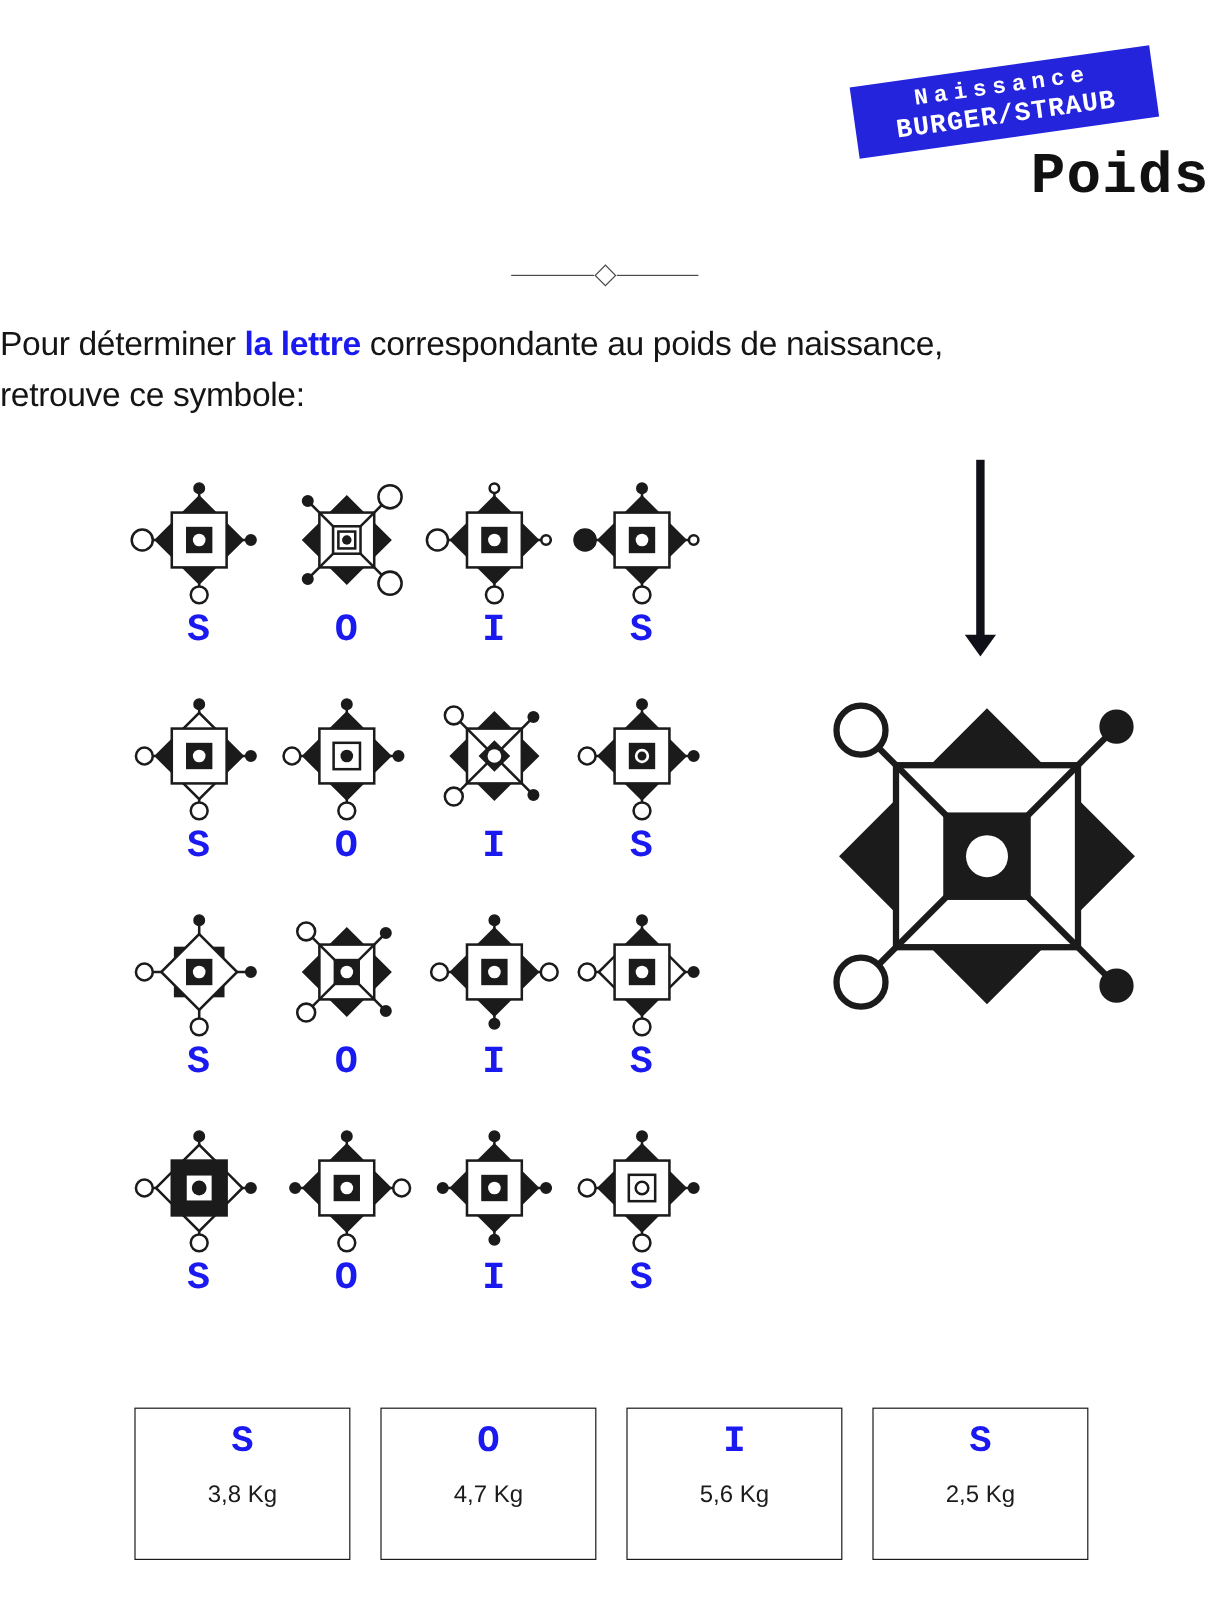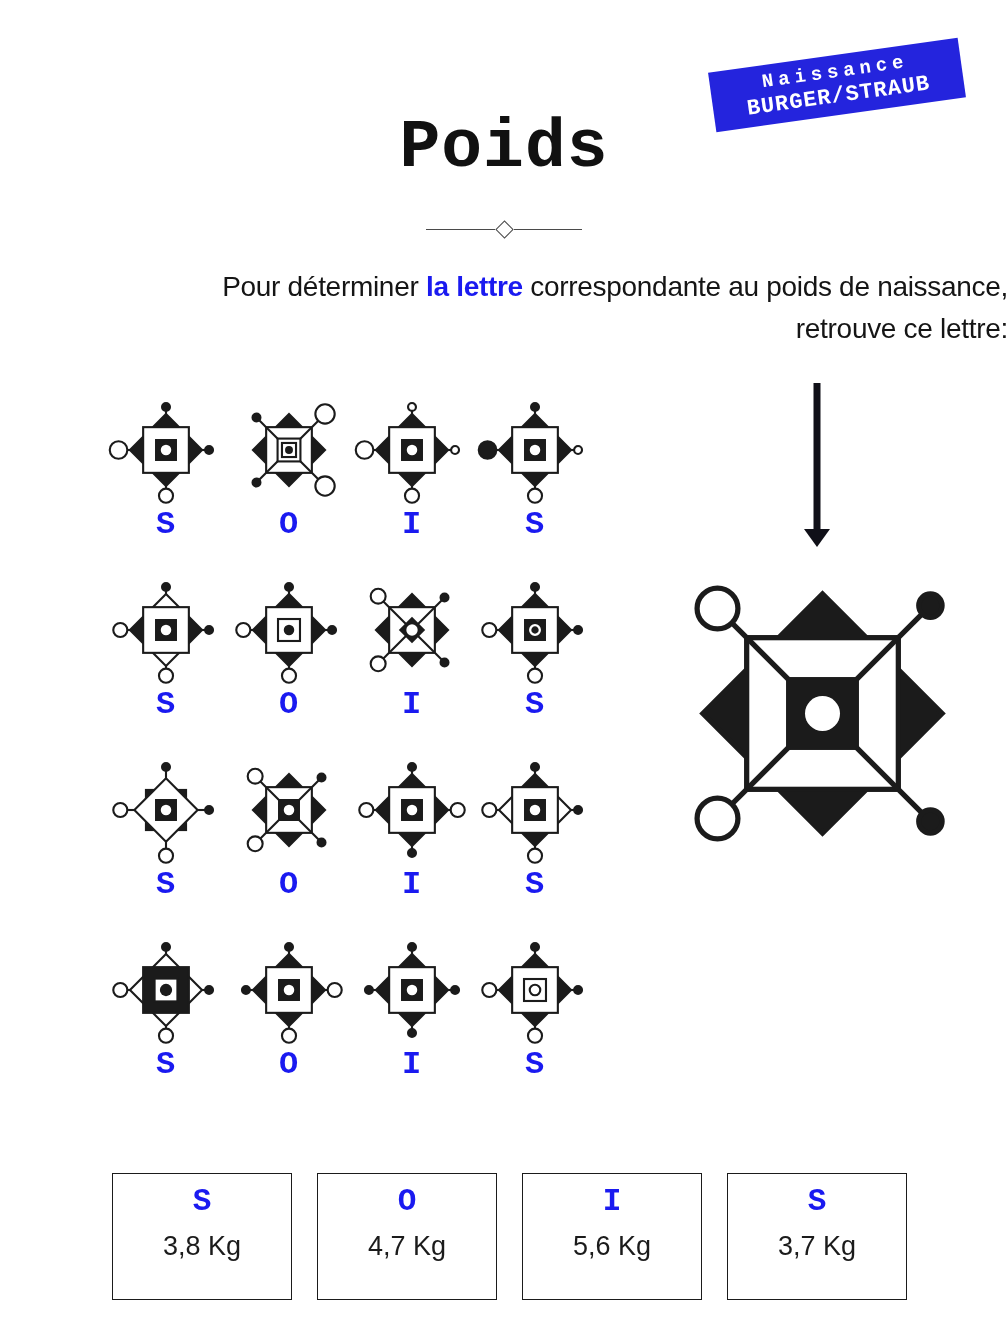--- a/index.html
+++ b/index.html
@@ -11,32 +11,32 @@
   .ribbon{
     position:absolute;left:711px;top:55px;width:252px;height:60px;
     transform:rotate(-8deg);transform-origin:center;
     display:flex;flex-direction:column;align-items:center;justify-content:center;
     color:#fff;font-family:"Liberation Mono","DejaVu Sans Mono",monospace;font-weight:bold;
     background:#2424dd;
   }
   .ribbon .l1{font-size:19px;letter-spacing:5px;line-height:24px;}
   .ribbon .l2{font-size:22px;letter-spacing:1px;line-height:26px;}
   .page-title{
-    position:absolute;left:0;top:116px;width:100%;text-align:center;
+    position:absolute;left:0;top:116px;width:100%;text-align:right;
     font-family:"Liberation Mono","DejaVu Sans Mono",monospace;font-weight:bold;
-    font-size:68px;line-height:64px;letter-spacing:1px;color:#111;
+    font-size:48px;line-height:64px;letter-spacing:1px;color:#111;
   }
   .divider{
     position:absolute;top:221px;left:50%;transform:translateX(-50%);
     width:156px;height:16px;display:flex;align-items:center;
   }
   .divider .line{flex:1;height:0;border-top:1.6px solid #4a4a4a;}
   .divider .dmd{width:11px;height:11px;border:1.6px solid #4a4a4a;background:#fff;transform:rotate(45deg);margin:0 3px;flex:0 0 auto;}
   .instr{
-    position:absolute;left:0;top:266px;width:100%;text-align:right;
+    position:absolute;left:0;top:266px;width:100%;text-align:left;
     font-size:28px;line-height:42px;color:#151515;letter-spacing:-0.3px;
   }
   .instr .hl{color:var(--blue);font-weight:bold;}
   .sym-grid{
     position:absolute;left:104px;top:392px;width:492px;
     display:grid;grid-template-columns:repeat(4,123px);grid-auto-rows:180px;
   }
   .cell{display:flex;flex-direction:column;align-items:center;}
   .glyph{
     font-family:"Liberation Mono","DejaVu Sans Mono",monospace;font-weight:bold;
@@ -46,41 +46,41 @@
   .target-wrap{position:absolute;left:630px;top:521px;width:385px;height:385px;}
   .answers{position:absolute;left:112px;top:1173px;width:796px;display:flex;gap:25px;}
   .abox{
     width:180px;height:127px;box-sizing:border-box;border:1.6px solid #1b1b1b;
     background:#fff;text-align:center;
   }
   .abox .al{
     font-family:"Liberation Mono","DejaVu Sans Mono",monospace;font-weight:bold;
     font-size:31px;line-height:33px;color:var(--blue);margin-top:11px;
   }
-  .abox .aw{font-size:27px;line-height:26px;color:#1b1b1b;margin-top:15px;}
+  .abox .aw{font-size:20px;line-height:26px;color:#1b1b1b;margin-top:15px;}
 </style>
 </head>
 <body style="--blue: #1a1af0;">
 
 <div class="ribbon" style="background: rgb(36, 36, 221);">
   <div class="l1">Naissance</div>
   <div class="l2">BURGER/STRAUB</div>
 </div>
 
 <div class="page-title">Poids</div>
 
 <div class="divider">
   <span class="line"></span>
   <span class="dmd"></span>
   <span class="line"></span>
 </div>
 
 <div class="instr">
   <div><span>Pour déterminer </span><span class="hl">la lettre</span><span> correspondante au poids de naissance,</span></div>
-  <div>retrouve ce lettre:</div>
+  <div>retrouve ce symbole:</div>
 </div>
 
 <div class="sym-grid">
     <div class="cell">
       <svg viewBox="-66 -66 132 132" width="116" height="116" xmlns="http://www.w3.org/2000/svg">
         <polygon points="15,-26 0,-11 -15,-26 0,-41" fill="#1b1b1b" stroke="#1b1b1b" stroke-width="2.4"></polygon>
         <polygon points="41,0 26,15 11,0 26,-15" fill="#1b1b1b" stroke="#1b1b1b" stroke-width="2.4"></polygon>
         <polygon points="15,26 0,41 -15,26 0,11" fill="#1b1b1b" stroke="#1b1b1b" stroke-width="2.4"></polygon>
         <polygon points="-11,0 -26,15 -41,0 -26,-15" fill="#1b1b1b" stroke="#1b1b1b" stroke-width="2.4"></polygon>
         <rect x="-26" y="-26" width="52" height="52" fill="#fff" stroke="#1b1b1b" stroke-width="2.4"></rect>
@@ -438,15 +438,15 @@
     <div class="abox">
       <div class="al">O</div>
       <div class="aw">4,7 Kg</div>
     </div>
     <div class="abox">
       <div class="al">I</div>
       <div class="aw">5,6 Kg</div>
     </div>
     <div class="abox">
       <div class="al">S</div>
-      <div class="aw">3,7 Kg</div>
+      <div class="aw">2,5 Kg</div>
     </div>
   </div>
 
 </body></html>

